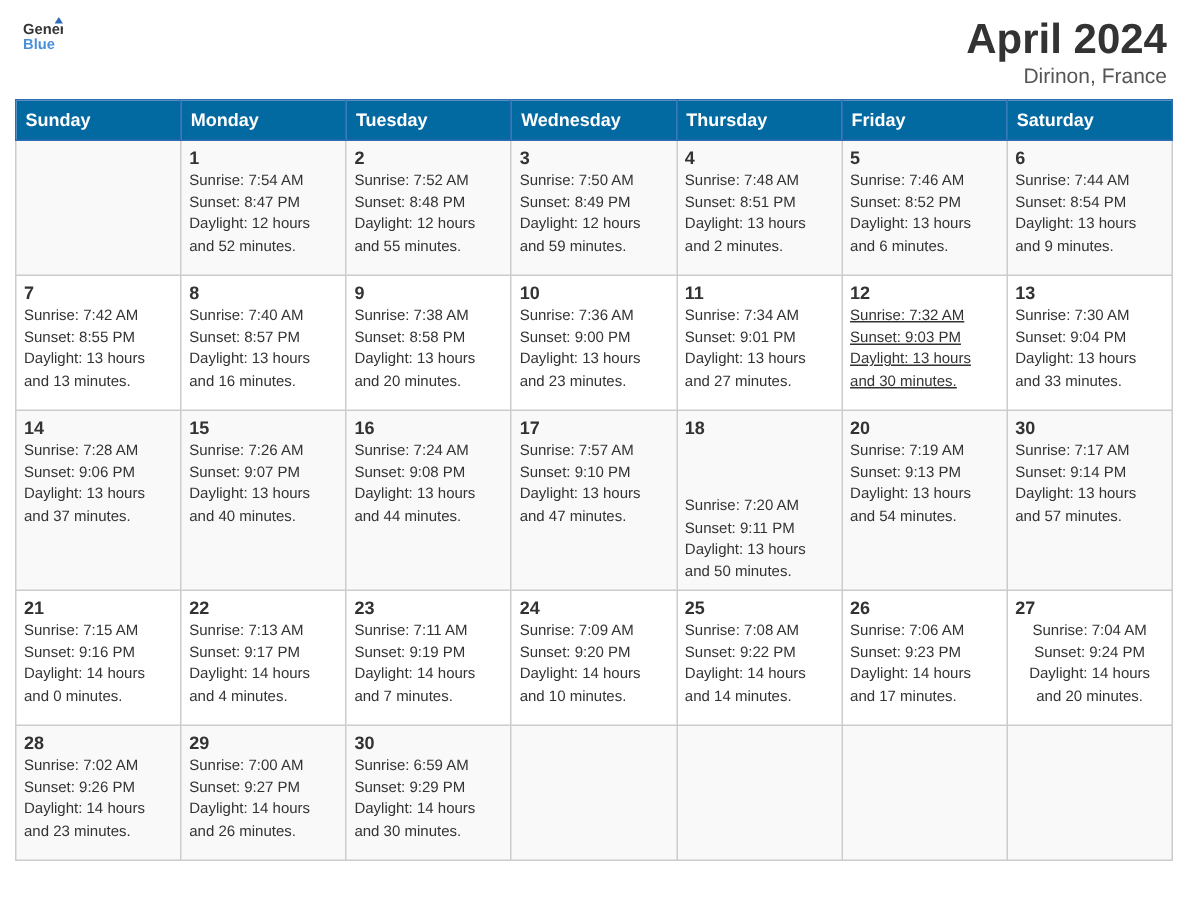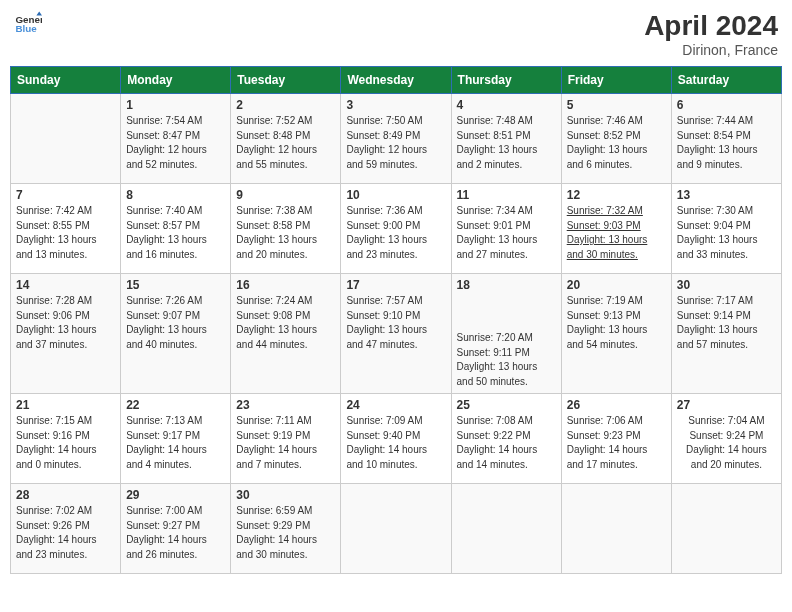--- a/index.html
+++ b/index.html
@@ -37,21 +37,21 @@
     .location {
       font-size: 14px;
       color: #555;
     }
     table {
       width: 100%;
       border-collapse: collapse;
       font-size: 11px;
     }
     thead tr th {
-      background-color: #15803d;
+      background-color: #0369a1;
       color: #fff;
       text-align: left;
       padding: 6px 6px;
       font-size: 12px;
       font-weight: bold;
       border: 1px solid #2e6db4;
     }
     tbody tr td {
       border: 1px solid #ccc;
       vertical-align: top;
@@ -273,21 +273,21 @@
         <td>
           <div class="day-num">23</div>
           <div class="day-info" style="white-space: pre-line;">Sunrise: 7:11 AM
 Sunset: 9:19 PM
 Daylight: 14 hours
 and 7 minutes.</div>
         </td>
         <td>
           <div class="day-num">24</div>
           <div class="day-info" style="white-space: pre-line;">Sunrise: 7:09 AM
-Sunset: 9:40 PM
+Sunset: 9:20 PM
 Daylight: 14 hours
 and 10 minutes.</div>
         </td>
         <td>
           <div class="day-num">25</div>
           <div class="day-info" style="white-space: pre-line;">Sunrise: 7:08 AM
 Sunset: 9:22 PM
 Daylight: 14 hours
 and 14 minutes.</div>
         </td>

